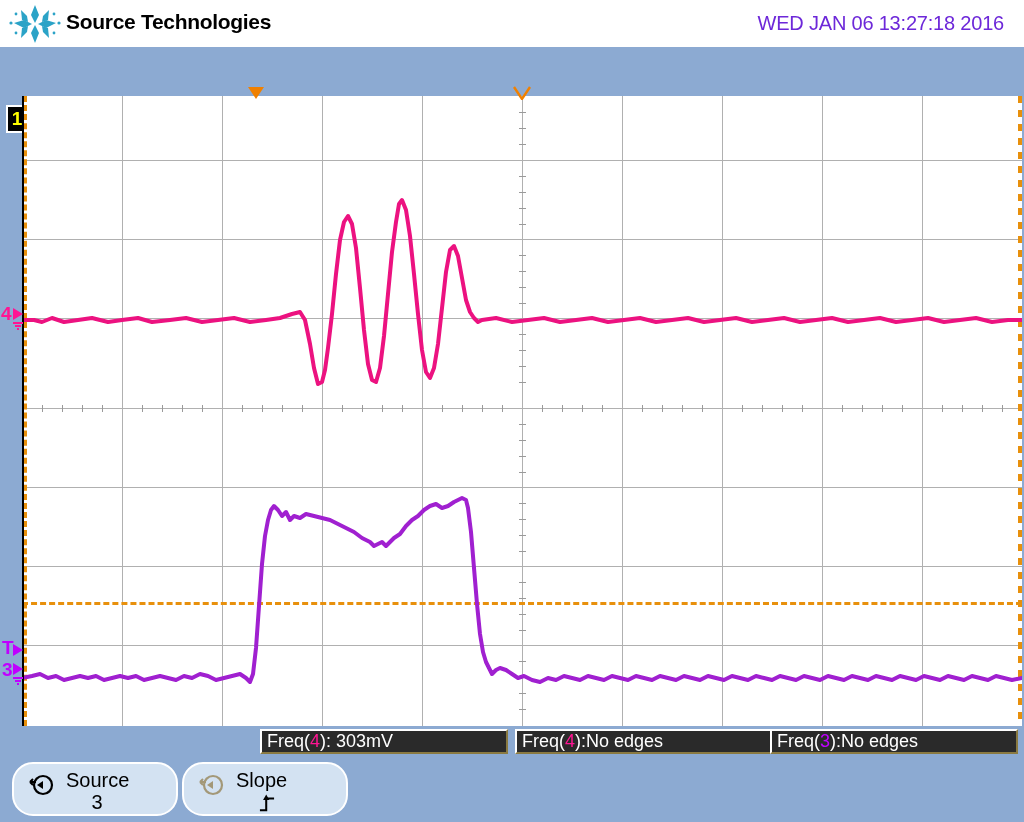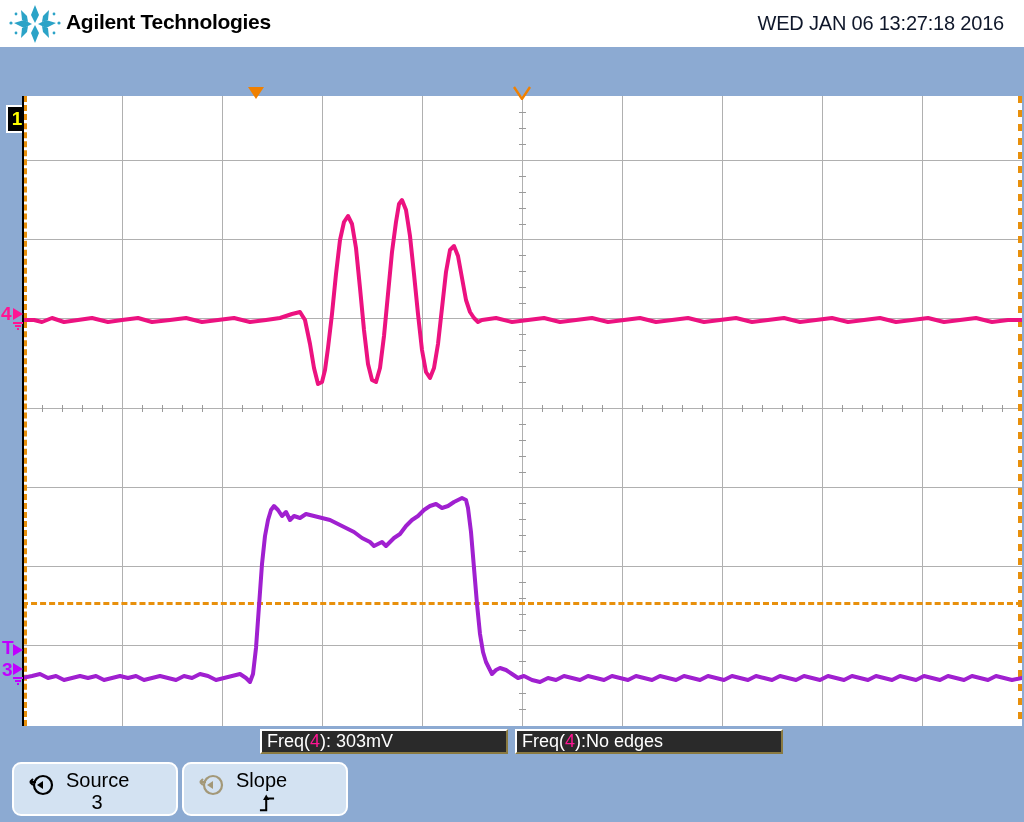--- a/index.html
+++ b/index.html
@@ -19,21 +19,21 @@
     position:absolute;left:8px;top:3px;width:54px;height:42px;
   }
   #brand{
     position:absolute;left:66px;top:10px;
     font-size:21px;font-weight:bold;color:#000;
     letter-spacing:-0.3px;
     font-family:"Liberation Sans", sans-serif;
   }
   #datetime{
     position:absolute;right:20px;top:12px;
-    font-size:20px;color:#0f172a;
+    font-size:20px;color:#6d28d9;
     font-family:"Liberation Sans", sans-serif;
     letter-spacing:-0.2px;
   }
   
   #toolbar{
     position:absolute;left:0;top:47px;width:1024px;height:45px;
     background:#8caad2;
   }
   .chbox{
     position:absolute;top:58px;
@@ -96,21 +96,21 @@
     color:#ffffff;font-size:18px;line-height:21px;
     padding-left:5px;white-space:nowrap;
     font-family:"Liberation Sans", sans-serif;
   }
   
   #softkeys{position:absolute;left:0;top:760px;width:1024px;height:62px;}
   .softkey{
     position:absolute;top:2px;width:166px;height:54px;
     background:#d3e2f2;
     border:2px solid #ffffff;
-    border-radius:9px;
+    border-radius:21px;
     box-sizing:border-box;
   }
   .sk-title{
     position:absolute;left:52px;top:5px;
     font-size:20px;color:#000;
   }
   .sk-value{
     position:absolute;left:0;top:27px;width:166px;
     text-align:center;
     font-size:20px;color:#000;
@@ -132,21 +132,21 @@
       <polygon points="13,35 14,25 20,23 19,29"></polygon>
       <polygon points="41,35 35,29 34,23 40,25"></polygon>
       <circle cx="3" cy="20" r="1.6"></circle>
         <circle cx="51" cy="20" r="1.6"></circle>
       <circle cx="8" cy="11" r="1.4"></circle>
         <circle cx="46" cy="11" r="1.4"></circle>
       <circle cx="8" cy="30" r="1.4"></circle>
         <circle cx="46" cy="30" r="1.4"></circle>
     </g>
   </svg>
-  <div id="brand">Agilent Technologies</div>
+  <div id="brand">Source Technologies</div>
   <div id="datetime">WED JAN 06 13:27:18 2016</div>
 </div>
 
 <div id="toolbar">
   <div class="chbox" style="left:6px;">
     <span style="color:#ffff00">1</span>
   </div>
   <div class="chbox" style="left:126px;">
     <span style="color:#00ff00">2</span>
   </div>
@@ -343,20 +343,23 @@
   <path d="M1,17 H11 M3,20 H9 M5,23 H7" stroke="#c000ff" stroke-width="2"></path>
 </svg>
 
 <div id="measbar">
   <div class="meas" style="left:260px;width:248px;">
     <span>Freq(</span><span style="color:#ff1493">4</span><span>): 303mV</span>
   </div>
   <div class="meas" style="left:515px;width:268px;">
     <span>Freq(</span><span style="color:#ff1493">4</span><span>):No edges</span>
   </div>
+  <div class="meas" style="left:770px;width:248px;">
+    <span>Freq(</span><span style="color:#c000ff">3</span><span>):No edges</span>
+  </div>
 </div>
 
 <div id="softkeys">
   <div class="softkey" style="left:12px;">
     <svg class="rot-icon" viewBox="0 0 30 22">
       <circle cx="15" cy="11" r="9" fill="none" stroke="#000" stroke-width="2.2"></circle>
       <path d="M9,11 L15,7 L15,15 Z" fill="#000"></path>
       <path d="M2,8 L8,8 M2,8 L5,5 M2,8 L5,11" stroke="#000" stroke-width="2" fill="none"></path>
     </svg>
     <div class="sk-title">Source</div>

